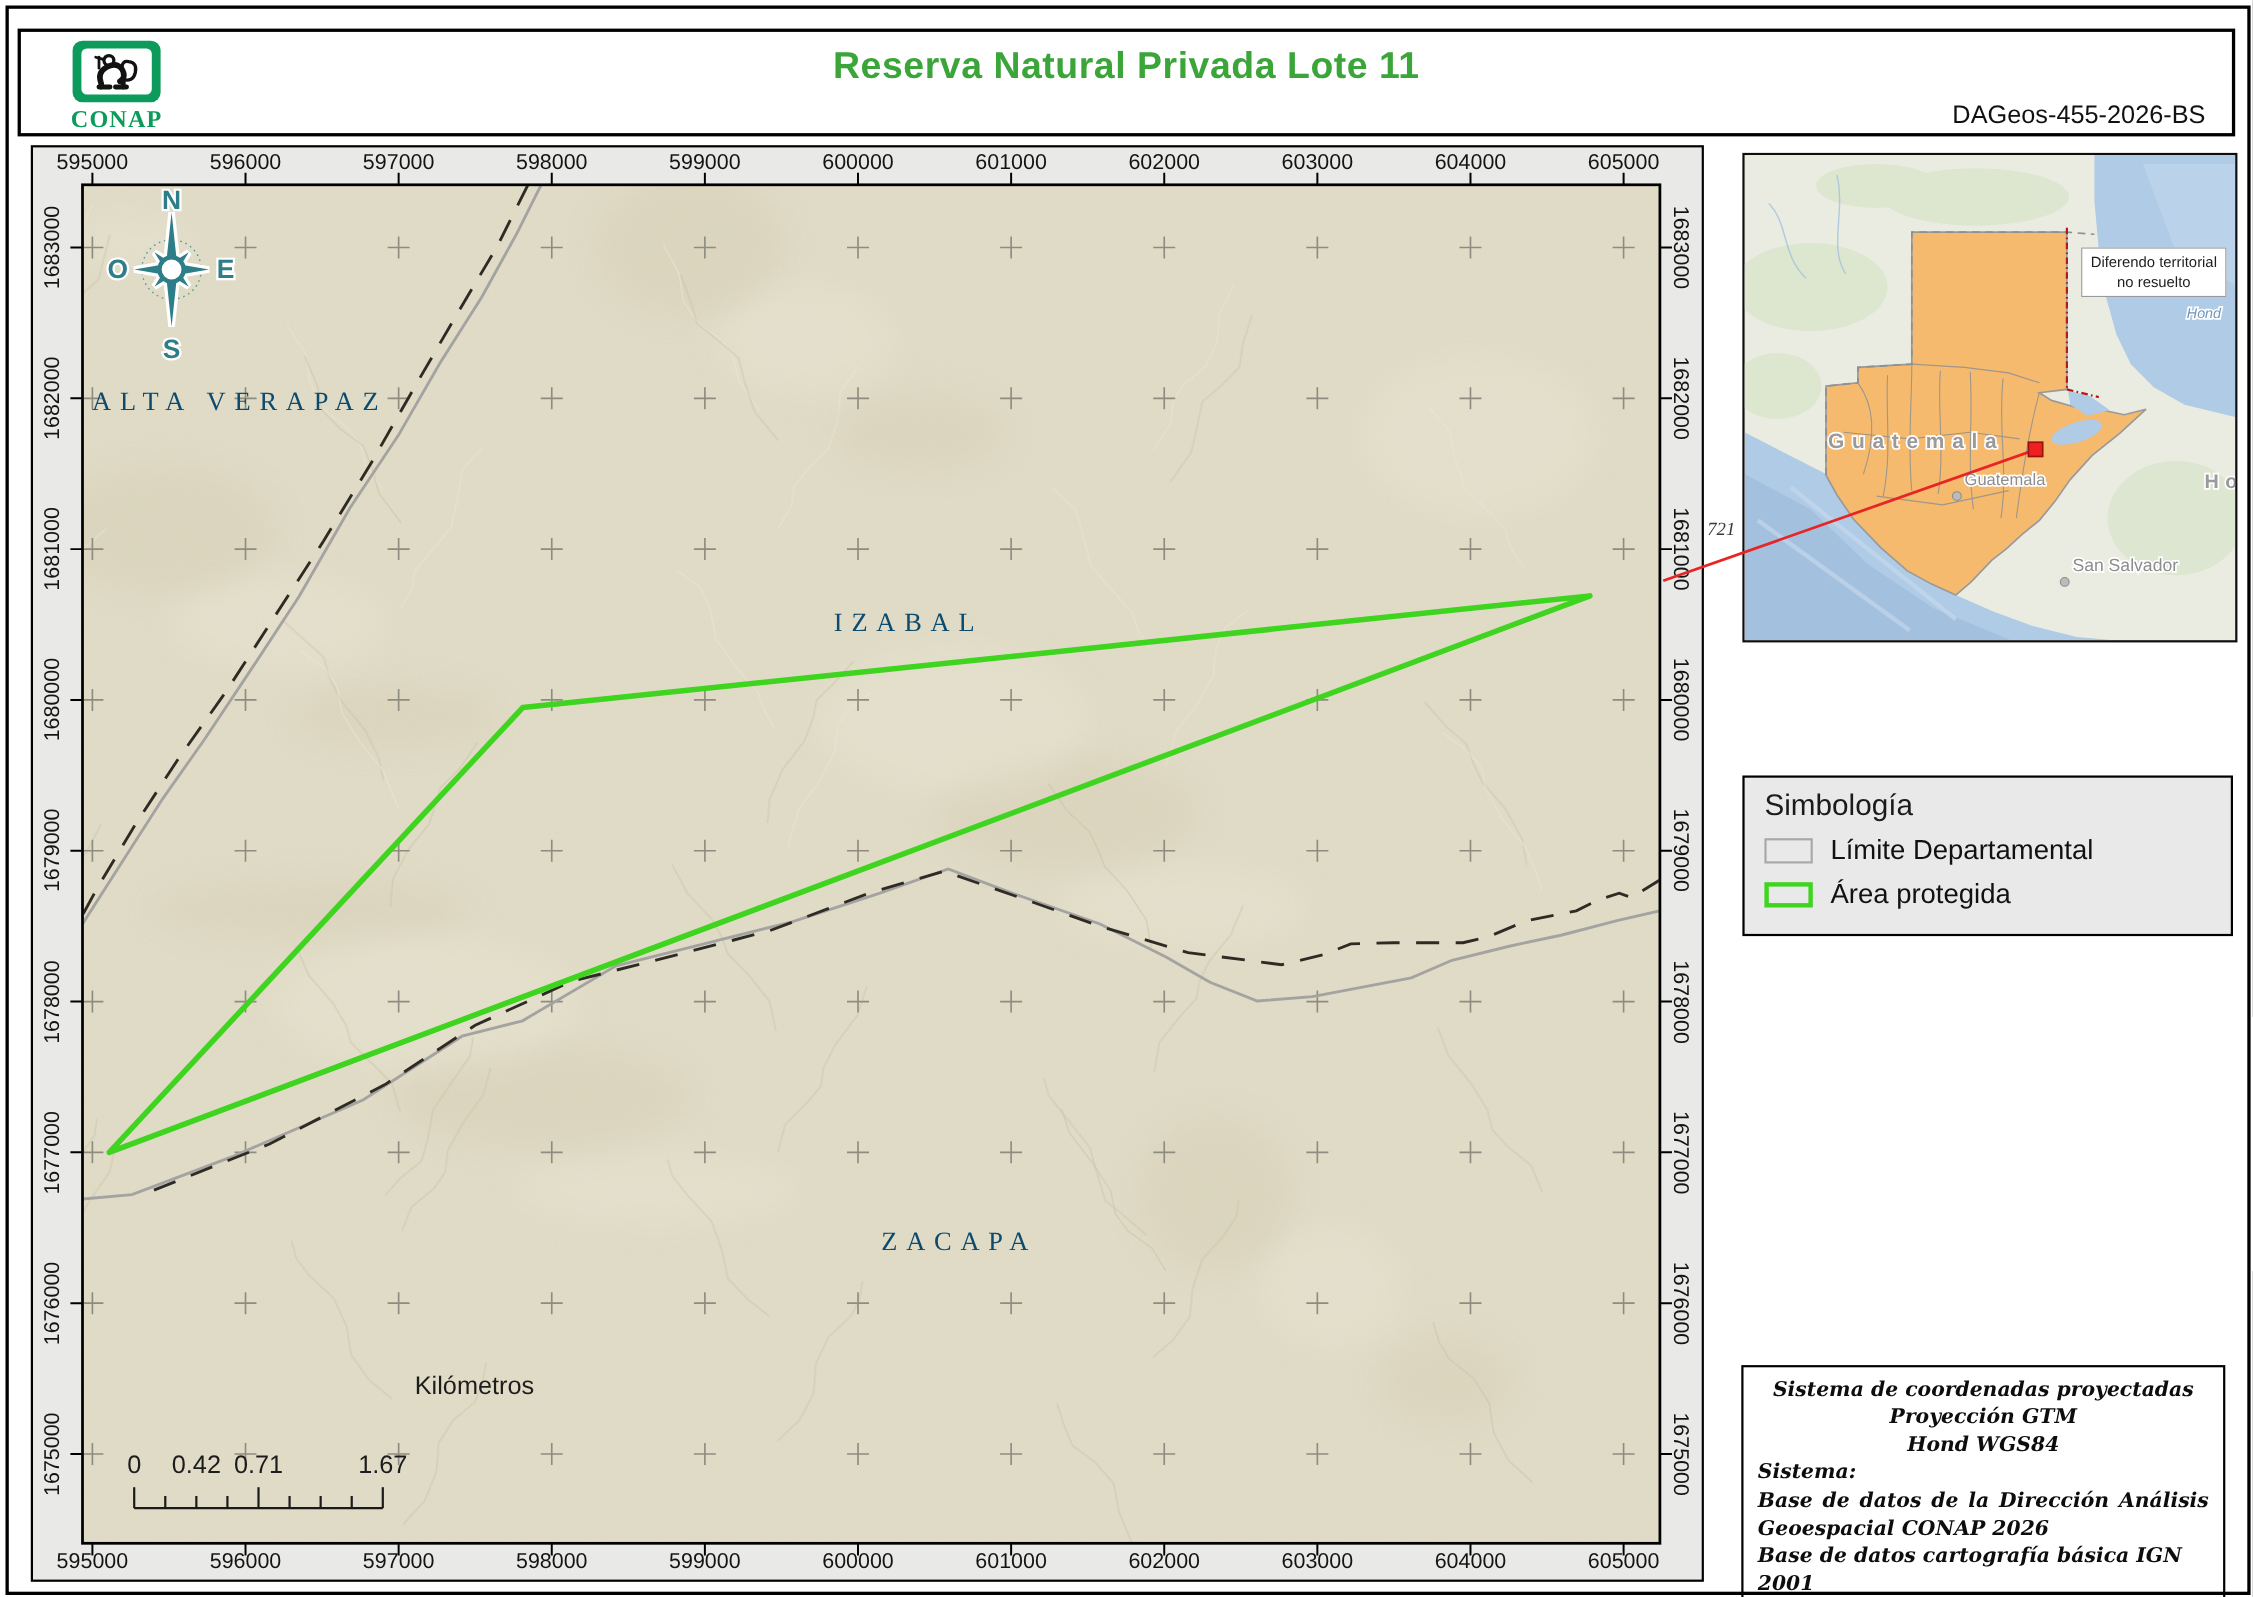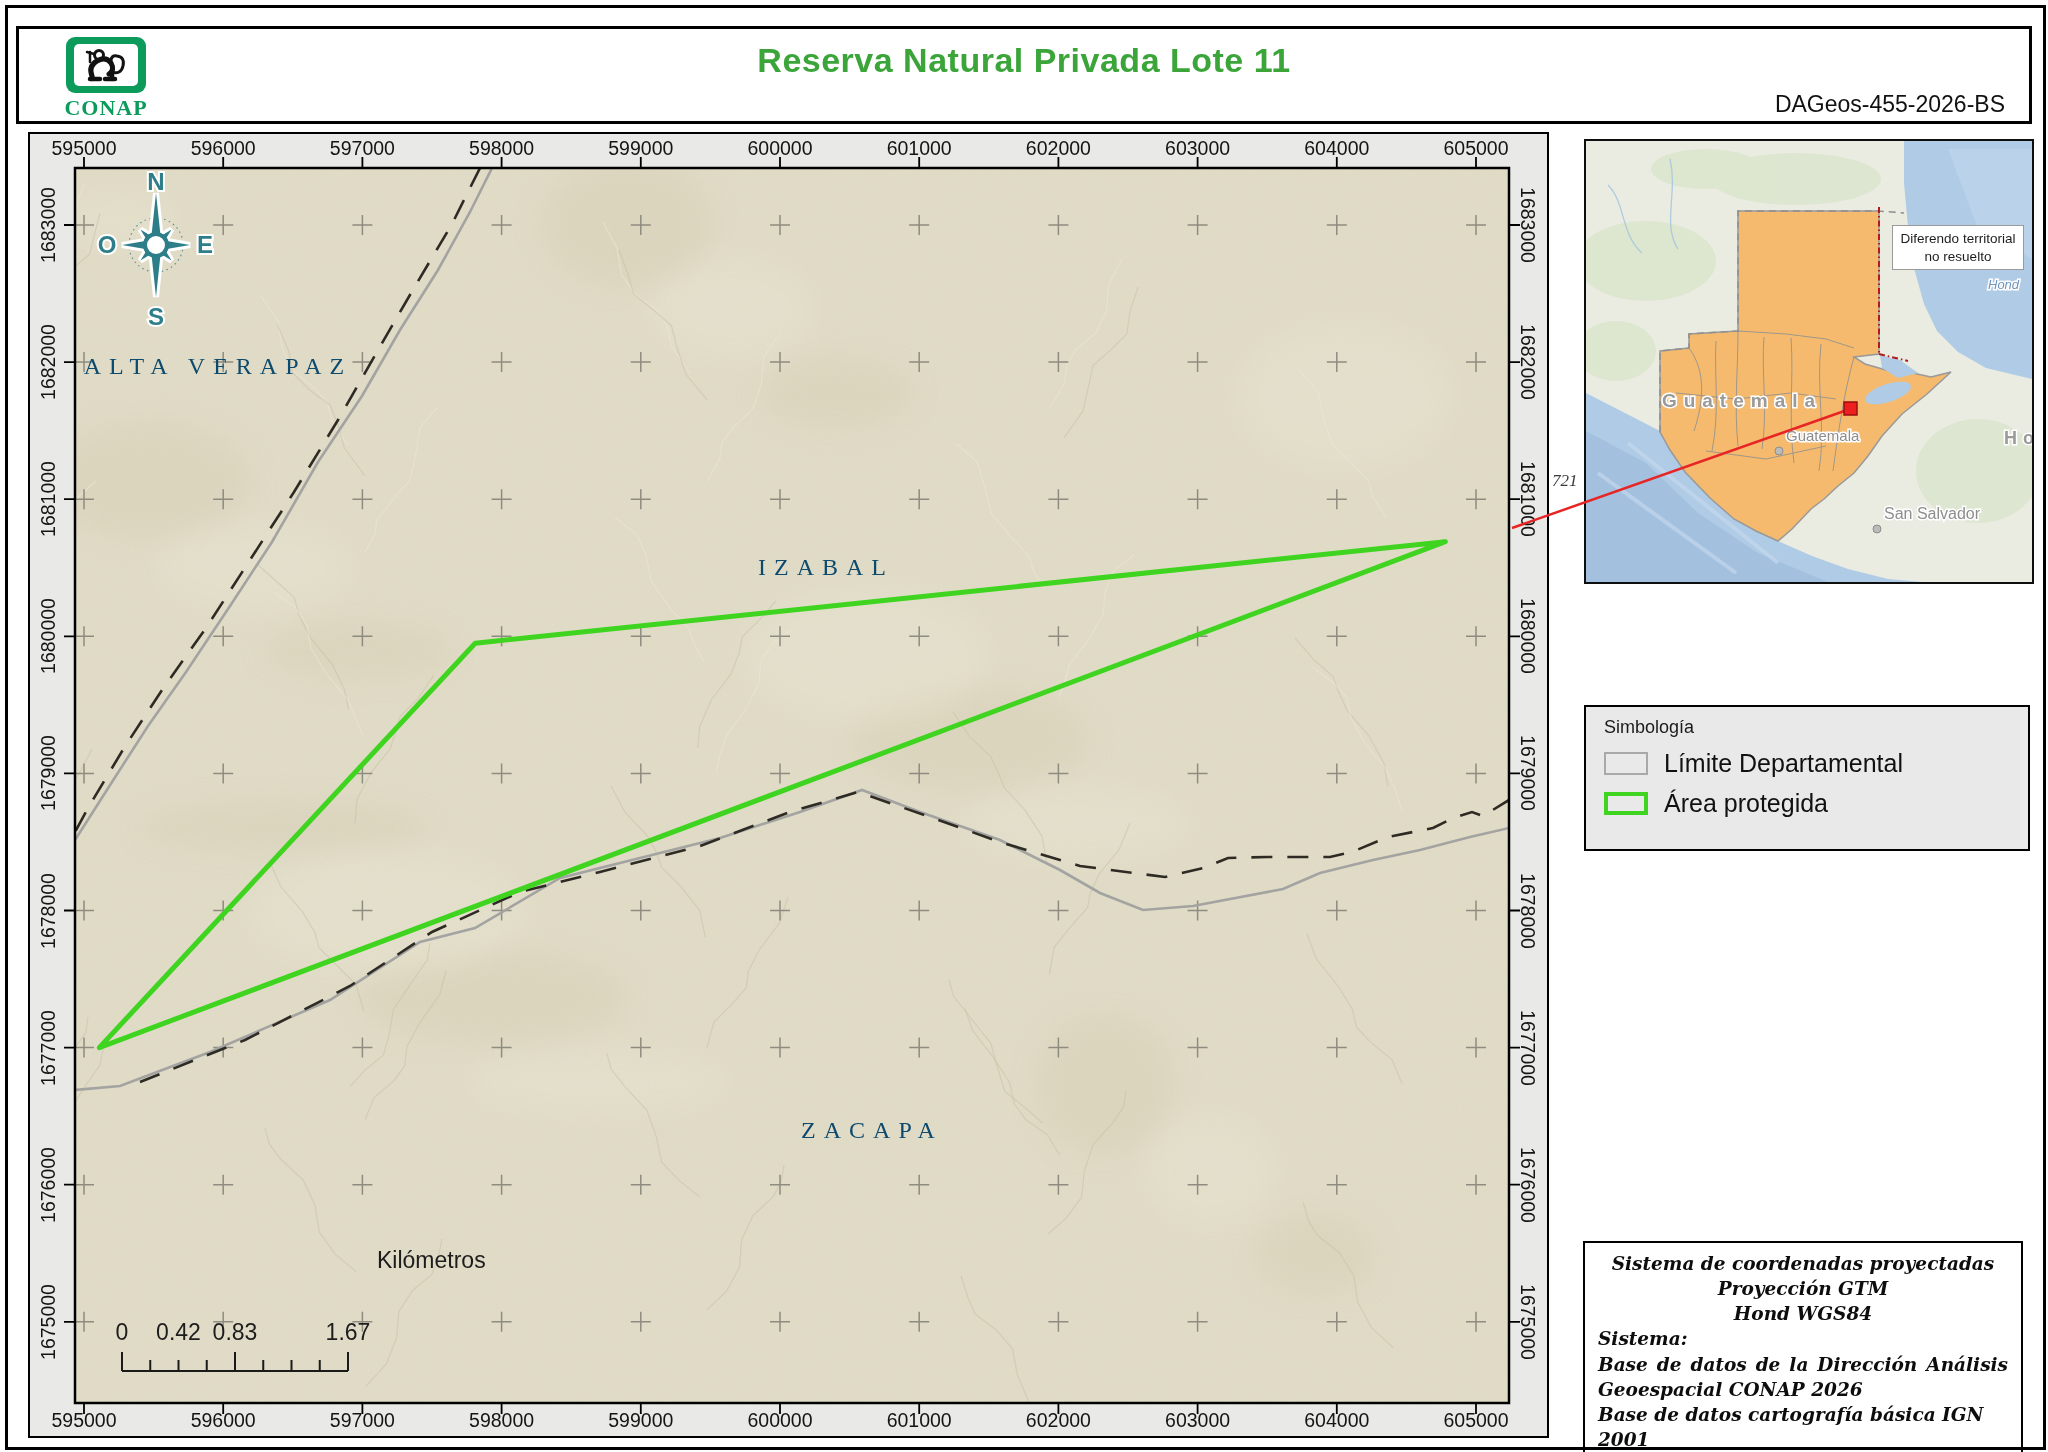--- a/index.html
+++ b/index.html
@@ -37,21 +37,21 @@
         border:2.5px solid #0e0e0e;box-sizing:content-box;background:#eaece2;z-index:3;overflow:hidden;}
   .inset-note{position:absolute;left:306px;top:84px;width:126px;background:#fff;
         border:1px solid #9a9a9a;font-size:13.5px;line-height:1.3;color:#1d1d1d;
         text-align:center;padding:4px 2px;}
   .ins-label{paint-order:stroke;stroke:#ffffff;stroke-width:3px;}
   .route-label{position:absolute;left:1552px;top:471px;z-index:11;
         font-family:"Liberation Serif",serif;font-style:italic;font-size:17px;color:#3a3a3a;}
   
   .legend{position:absolute;left:1584px;top:705px;width:446px;height:146px;box-sizing:border-box;
         background:#e9e9e9;border:2px solid #000;padding:10px 18px;z-index:3;}
-  .legend-title{font-size:18px;color:#1b1b1b;}
+  .legend-title{font-size:27px;color:#1b1b1b;}
   .legend-item{display:flex;align-items:center;gap:16px;margin-top:11px;}
   .legend-swatch{width:44px;height:23px;box-sizing:border-box;background:transparent;flex:0 0 auto;}
   .legend-swatch.thin{border:2.5px solid #a9a9a9;}
   .legend-swatch.thick{border:4px solid #3fd41f;}
   .legend-label{font-size:25px;color:#111;}
   
   .source-box{position:absolute;left:1583px;top:1241px;width:440px;height:248px;box-sizing:border-box;
         background:#fff;border:2px solid #000;padding:8px 13px;z-index:3;
         font-family:"DejaVu Serif",serif;font-weight:bold;font-style:italic;
         font-size:18.5px;line-height:1.36;color:#0d0d0d;}
@@ -252,21 +252,21 @@
       <span class="ax rotL" style="left: 48px; top: 910.5px;">1678000</span>
       <span class="ax rotR" style="left: 1527px; top: 910.5px;">1678000</span>
       <span class="ax rotL" style="left: 48px; top: 1047.6px;">1677000</span>
       <span class="ax rotR" style="left: 1527px; top: 1047.6px;">1677000</span>
       <span class="ax rotL" style="left: 48px; top: 1184.7px;">1676000</span>
       <span class="ax rotR" style="left: 1527px; top: 1184.7px;">1676000</span>
       <span class="ax rotL" style="left: 48px; top: 1321.8px;">1675000</span>
       <span class="ax rotR" style="left: 1527px; top: 1321.8px;">1675000</span>
       <span class="sb-lab" style="left: 122px; top: 1332px;">0</span>
       <span class="sb-lab" style="left: 178.5px; top: 1332px;">0.42</span>
-      <span class="sb-lab" style="left: 235px; top: 1332px;">0.83</span>
+      <span class="sb-lab" style="left: 235px; top: 1332px;">0.71</span>
       <span class="sb-lab" style="left: 348px; top: 1332px;">1.67</span>
       <span class="sb-unit" style="left: 377px; top: 1260px;">Kilómetros</span>
       <span class="region" style="left: 218px; top: 366px;">ALTA VERAPAZ</span>
       <span class="region" style="left: 826px; top: 567px;">IZABAL</span>
       <span class="region" style="left: 872px; top: 1130px;">ZACAPA</span>
     </div>
 
   <div class="inset">
     <svg width="446" height="441" viewBox="0 0 446 441">
       <rect x="0" y="0" width="446" height="441" fill="#eaece2"></rect>

